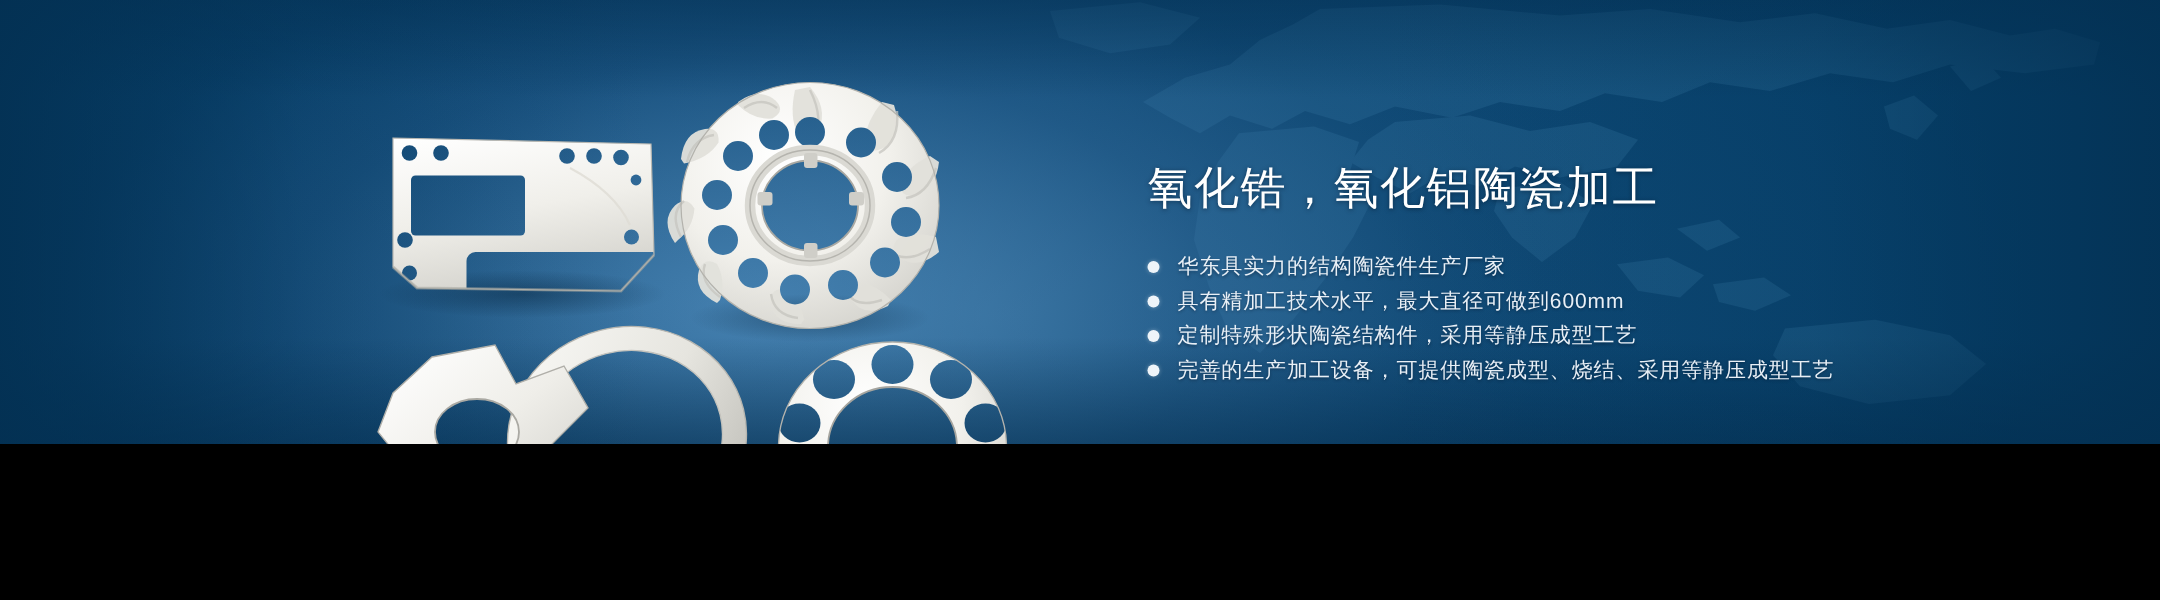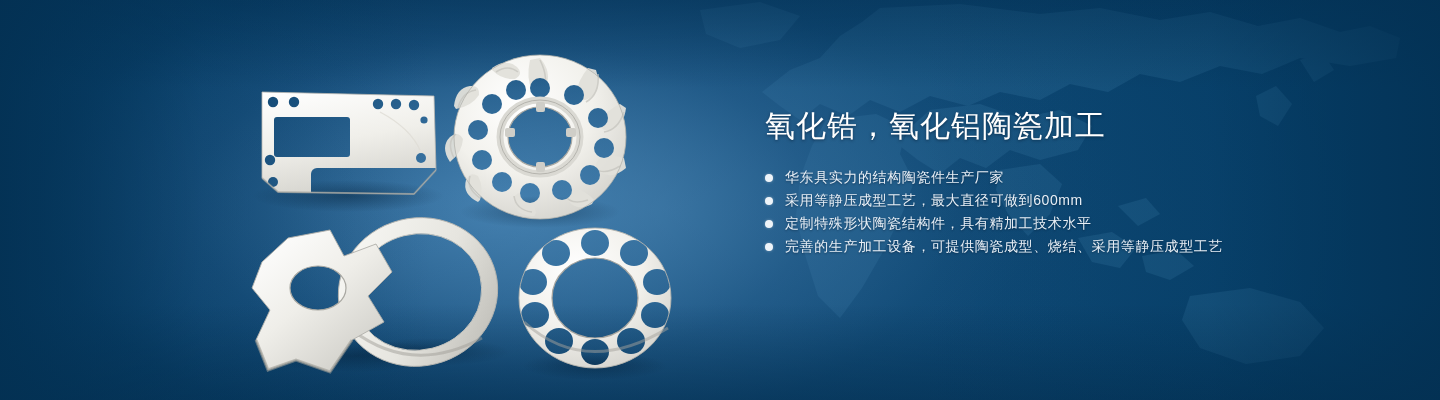--- a/index.html
+++ b/index.html
@@ -3,21 +3,21 @@
 <meta charset="utf-8">
 <style>
   html, body {
     margin: 0;
     padding: 0;
     background: #000;
   }
   .banner {
     position: relative;
     width: 1440px;
-    height: 400px;
+    height: 296px;
     overflow: hidden;
     background: #06406a;
     font-family: "Liberation Sans", "DejaVu Sans", sans-serif;
     user-select: none;
   }
 
   
   .bg-base {
     position: absolute;
     inset: 0;
@@ -340,25 +340,25 @@
   <div class="copy">
     <h1 class="headline">氧化锆，氧化铝陶瓷加工</h1>
 
     <ul class="bullets">
       <li class="bullet">
         <span class="bullet-dot"></span>
         <span class="bullet-text">华东具实力的结构陶瓷件生产厂家</span>
       </li>
       <li class="bullet">
         <span class="bullet-dot"></span>
-        <span class="bullet-text">采用等静压成型工艺，最大直径可做到600mm</span>
+        <span class="bullet-text">具有精加工技术水平，最大直径可做到600mm</span>
       </li>
       <li class="bullet">
         <span class="bullet-dot"></span>
-        <span class="bullet-text">定制特殊形状陶瓷结构件，具有精加工技术水平</span>
+        <span class="bullet-text">定制特殊形状陶瓷结构件，采用等静压成型工艺</span>
       </li>
       <li class="bullet">
         <span class="bullet-dot"></span>
         <span class="bullet-text">完善的生产加工设备，可提供陶瓷成型、烧结、采用等静压成型工艺</span>
       </li>
     </ul>
   </div>
 
 </div>
 

